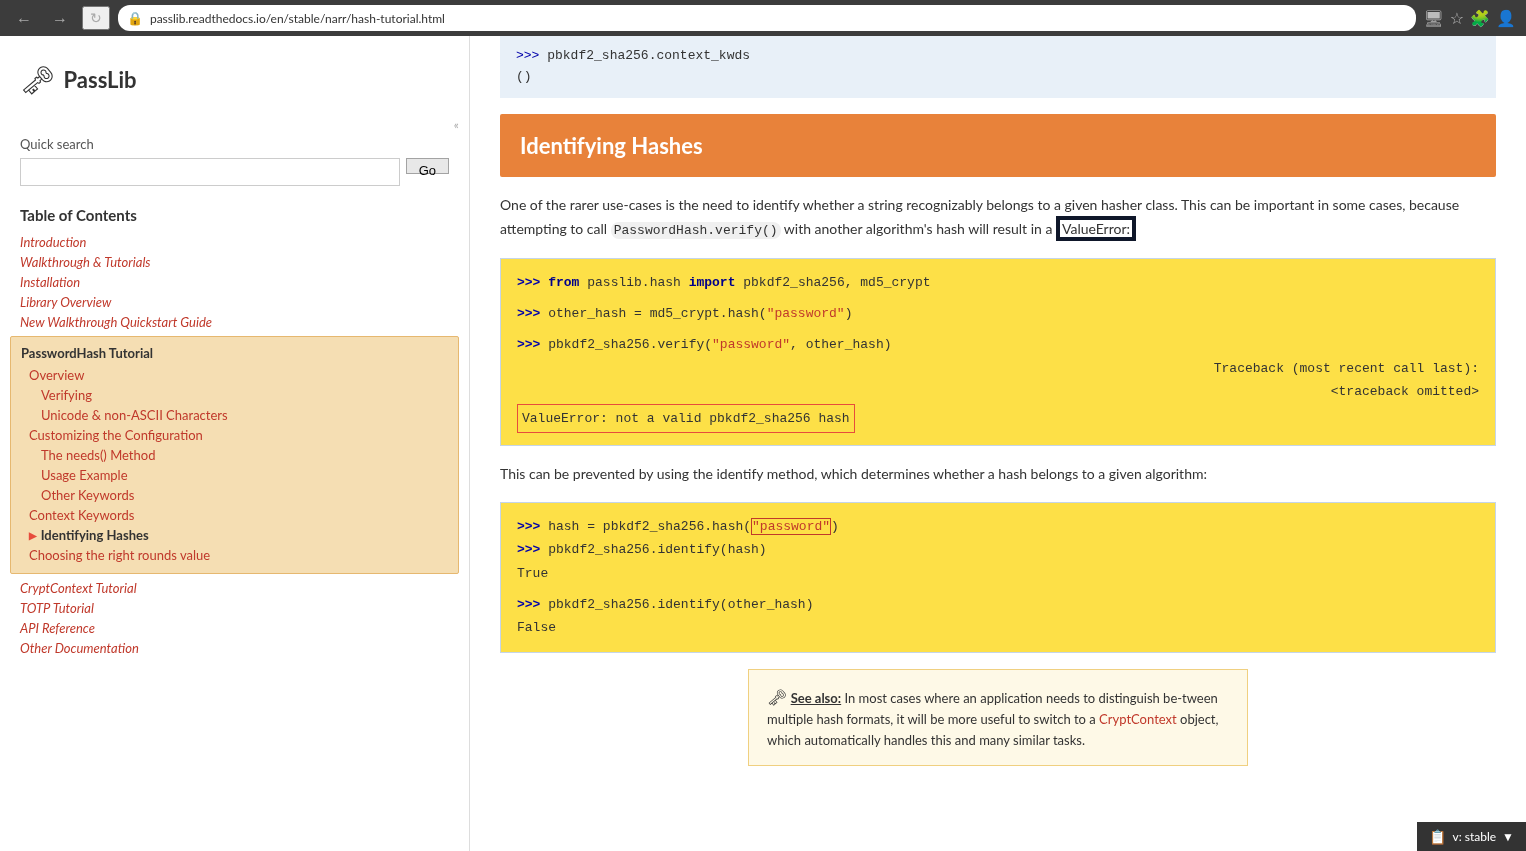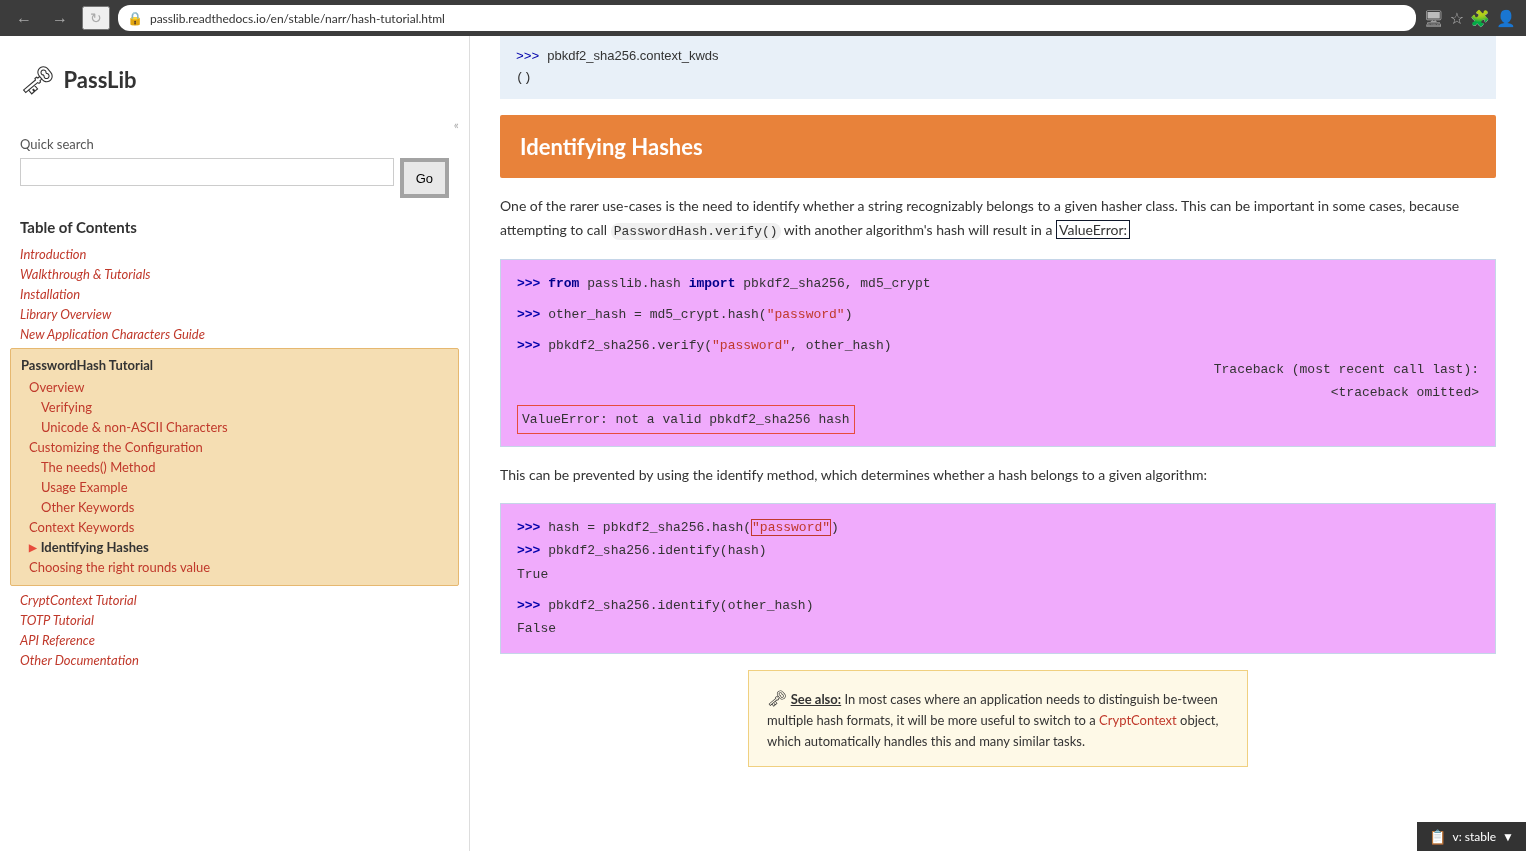--- a/index.html
+++ b/index.html
@@ -86,25 +86,25 @@
     }
     .search-input {
       flex: 1;
       border: 1px solid #ccc;
       padding: 4px 8px;
       font-size: 13px;
       height: 28px;
     }
     .search-go-btn {
       background: #e8e8e8;
-      border: 4px solid #a3a3a3;
+      border: 1px solid #a3a3a3;
       padding: 4px 12px;
       font-size: 13px;
       cursor: pointer;
-      height: 40px;
+      height: 16px;
     }
 
     .toc-label {
       padding: 4px 20px 8px;
       font-size: 15px;
       font-weight: bold;
       color: #333;
     }
 
     .toc-item {
@@ -193,28 +193,28 @@
 
     code.inline {
       font-family: 'Courier New', monospace;
       font-size: 13px;
       background: #f0f0f0;
       padding: 1px 3px;
       border-radius: 8px;
     }
 
     .red-box {
-      border: 1px solid #0f172a;
+      border: 4px solid #0f172a;
       display: inline;
       padding: 0 2px;
     }
 
     
     .code-example {
-      background: #f0abfc;
+      background: #fde047;
       border: 1px solid #c5d5e8;
       padding: 12px 16px;
       font-family: 'Courier New', monospace;
       font-size: 13px;
       margin: 16px 0;
       line-height: 1.8;
     }
     .code-prompt { color: #0000aa; font-weight: bold; }
     .code-keyword { color: #00008b; font-weight: bold; }
     .code-string { color: #c0392b; }
@@ -291,21 +291,21 @@
         <input type="text" class="search-input" placeholder="" style="">
         <button class="search-go-btn">Go</button>
       </div>
 
       <div class="toc-label">Table of Contents</div>
 
       <a class="toc-item level1 toc-italic">Introduction</a>
       <a class="toc-item level1 toc-italic">Walkthrough &amp; Tutorials</a>
       <a class="toc-item level2 toc-italic">Installation</a>
       <a class="toc-item level2 toc-italic">Library Overview</a>
-      <a class="toc-item level2 toc-italic">New Application Characters Guide</a>
+      <a class="toc-item level2 toc-italic">New Walkthrough Quickstart Guide</a>
 
       <div class="toc-active-section">
         <div class="toc-active-title">PasswordHash Tutorial</div>
         <a class="toc-active-item">Overview</a>
         <a class="toc-active-item sub">Verifying</a>
         <a class="toc-active-item sub">Unicode &amp; non-ASCII Characters</a>
         <a class="toc-active-item">Customizing the Configuration</a>
         <a class="toc-active-item sub">The needs() Method</a>
         <a class="toc-active-item sub">Usage Example</a>
         <a class="toc-active-item sub">Other Keywords</a>
@@ -317,21 +317,21 @@
       <a class="toc-item level2 toc-italic">CryptContext Tutorial</a>
       <a class="toc-item level2 toc-italic">TOTP Tutorial</a>
       <a class="toc-item level1 toc-italic">API Reference</a>
       <a class="toc-item level1 toc-italic">Other Documentation</a>
     </div>
   </div>
 
   <div class="content-area">
 
     <div class="code-block-top">
-      <div><span style="color:#0000aa;font-family:'Courier New',monospace;">&gt;&gt;&gt; </span><span style="font-family:Liberation Sans, sans-serif;">pbkdf2_sha256.context_kwds</span></div>
+      <div><span style="color:#0000aa;font-family:'Courier New',monospace;">&gt;&gt;&gt; </span><span style="font-family:Liberation Mono, monospace;">pbkdf2_sha256.context_kwds</span></div>
       <div style="font-family:'Courier New',monospace;">()</div>
     </div>
 
     <div class="section-heading">Identifying Hashes</div>
 
     <p class="content-text">
       One of the rarer use-cases is the need to identify whether a string recognizably belongs to a given hasher class. This can be important in some cases, because attempting to call <code class="inline">PasswordHash.verify()</code> with another algorithm's hash will result in a <span class="red-box">ValueError:</span>
     </p>
 
     <div class="code-example">

